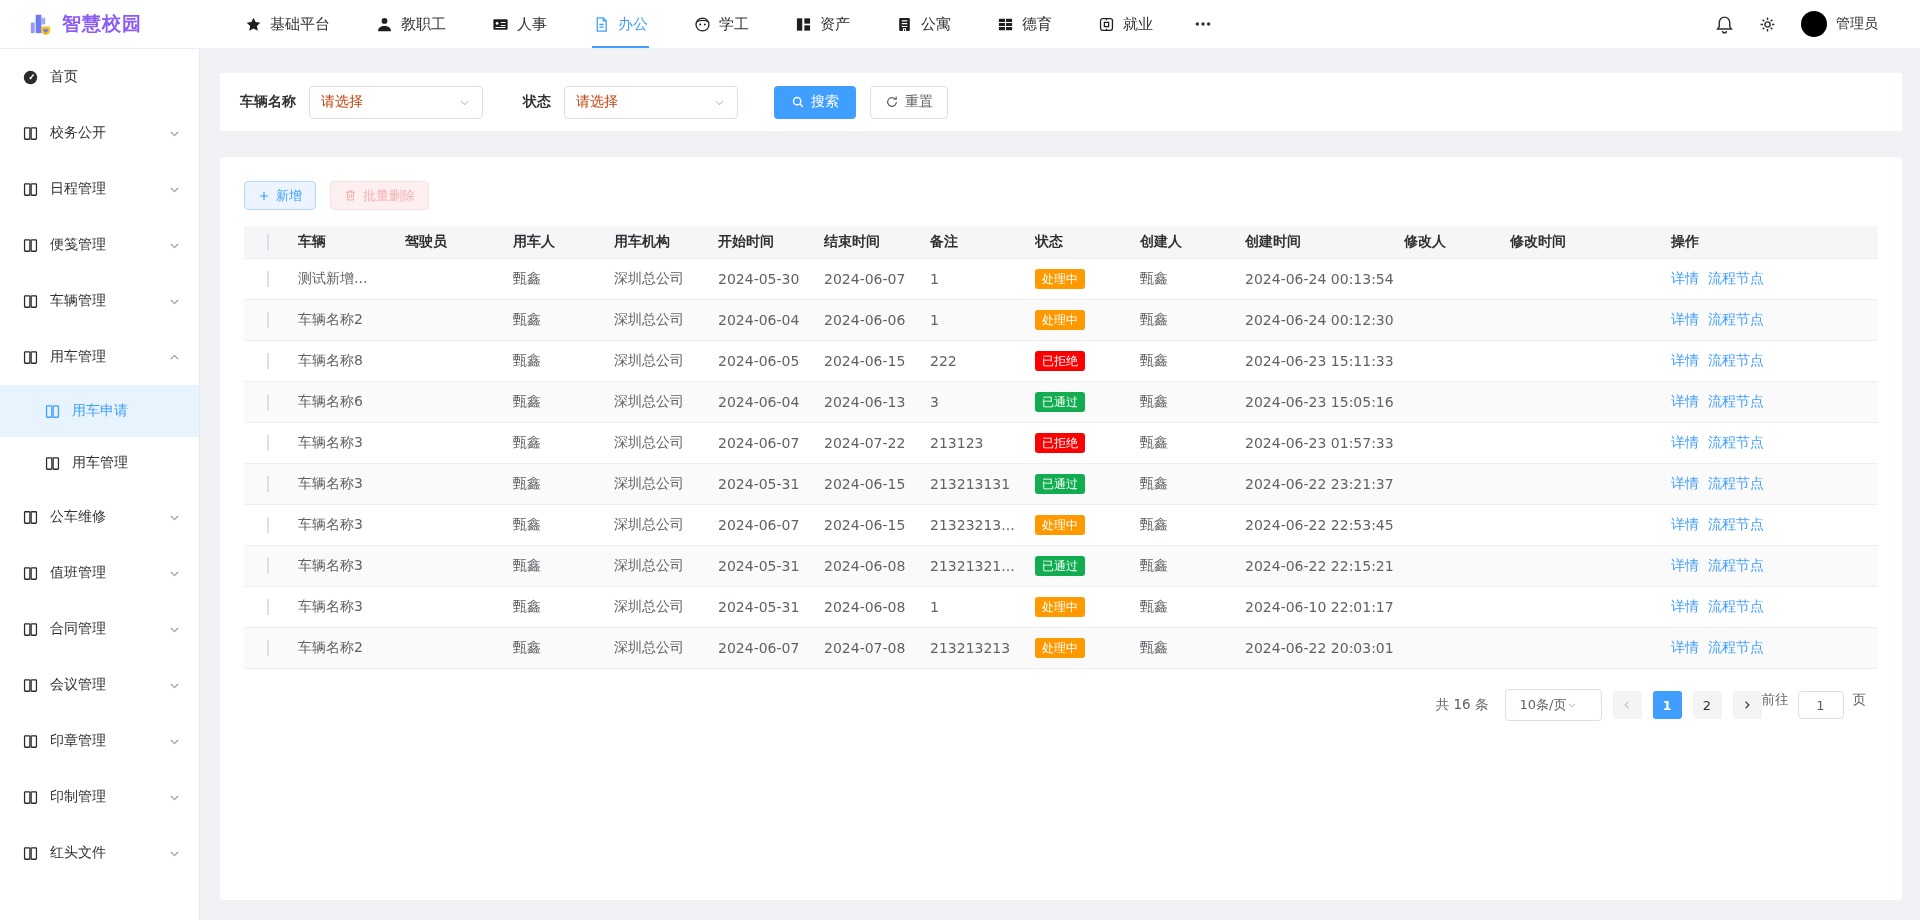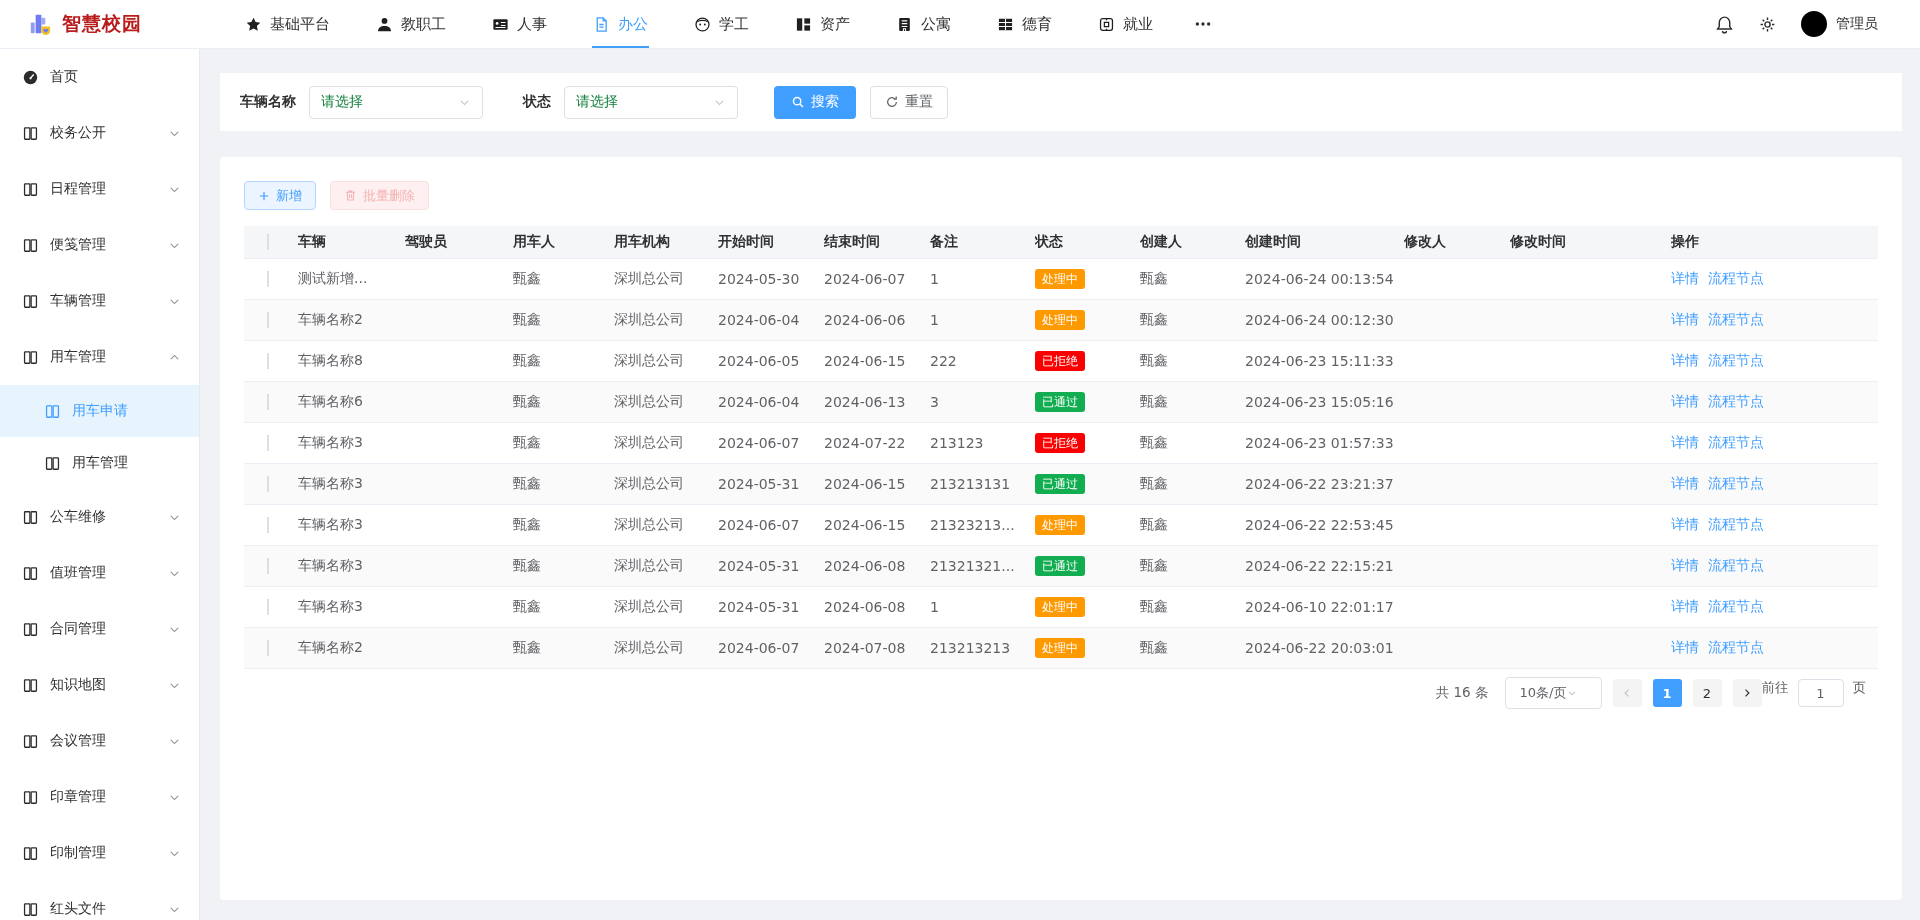--- a/index.html
+++ b/index.html
@@ -4,21 +4,21 @@
 <style>
   * { margin:0; padding:0; box-sizing:border-box; }
   html,body { width:1920px; height:920px; overflow:hidden; background:#f0f2f5;
     font-family:"DejaVu Sans","Liberation Sans",sans-serif; }
   svg { display:block; }
 
   
   .topbar { position:absolute; top:0; left:0; width:1920px; height:49px; background:#fff;
     border-bottom:1px solid #ebeef5; display:flex; align-items:center; z-index:20; }
   .logo { width:200px; display:flex; align-items:center; gap:9px; padding-left:26px; flex:none; }
-  .brand { font-size:19px; font-weight:bold; color:#b91c1c; letter-spacing:1px; }
+  .brand { font-size:19px; font-weight:bold; color:#8b5cf6; letter-spacing:1px; }
   .nav { display:flex; align-items:stretch; height:100%; margin-left:22px; }
   .nav-item { position:relative; display:flex; align-items:center; gap:8px; padding:0 23px;
     font-size:15px; color:#303133; cursor:pointer; }
   .nav-item .nicon { color:#1f1f1f; }
   .nav-item.active { color:#409eff; }
   .nav-item.active .nicon { color:#409eff; }
   .nav-item.active::after { content:""; position:absolute; left:22px; right:22px; bottom:0;
     height:2px; background:#409eff; }
   .nav-more { display:flex; align-items:center; padding:0 18px; color:#303133; cursor:pointer; }
   .topbar-right { margin-left:auto; display:flex; align-items:center; gap:24px; padding-right:42px; }
@@ -46,21 +46,21 @@
   .main { position:absolute; left:200px; top:49px; width:1720px; height:871px;
     background:#f0f2f5; overflow:hidden; }
   .filter-card { margin:24px 18px 0 20px; height:58px; background:#fff; border-radius:0;
     display:flex; align-items:center; padding:0 20px; }
   .f-label { font-size:14px; font-weight:bold; color:#333; white-space:nowrap; }
   .f-label + .select { margin-left:13px; }
   .f-field + .f-field { margin-left:40px; }
   .f-field { display:flex; align-items:center; }
   .select { width:174px; height:33px; border:1px solid #dcdfe6; border-radius:4px; background:#fff;
     display:flex; align-items:center; justify-content:space-between; padding:0 11px; cursor:pointer; }
-  .select .ph { font-size:14px; color:#15803d; }
+  .select .ph { font-size:14px; color:#c2410c; }
   .select .sarrow { color:#c0c4cc; }
   .btn { display:flex; align-items:center; gap:6px; border-radius:4px; font-size:14px;
     cursor:pointer; border:1px solid transparent; white-space:nowrap;justify-content:flex-end; }
   .btn-search { margin-left:36px; height:33px; padding:0 16px; background:#409eff; color:#fff; }
   .btn-reset { margin-left:14px; height:33px; padding:0 14px; background:#fff;
     border-color:#dcdfe6; color:#606266; }
 
   .table-card { position:relative; margin:26px 18px 20px 20px; height:743px; background:#fff;
     border-radius:4px; padding:24px; }
   .toolbar { display:flex; gap:14px; }
@@ -77,21 +77,21 @@
   .trow { height:41px; border-bottom:1px solid #ebeef5; font-size:14px; color:#606266; background:#fff; }
   .trow.stripe { background:#fafafa; }
   .cell-cb { padding-left:23px; }
   .cbx { width:14px; height:14px; border:1px solid #dcdfe6; border-radius:2px; background:#fff;
     cursor:pointer; }
   .badge { display:inline-block; padding:4px 7px; border-radius:3px; color:#fff; font-size:12px;
     line-height:1; }
   .acts { display:flex; gap:9px; }
   .link { color:#409eff; cursor:pointer; white-space:nowrap; }
 
-  .pager { position:absolute; right:36px; top:520px; display:flex; align-items:center;
+  .pager { position:absolute; right:36px; top:532px; display:flex; align-items:center;
     font-size:13px; color:#606266; }
   .pg-total { margin-right:16px; font-size:13.5px; }
   .pg-size { width:97px; height:32px; border:1px solid #dcdfe6; border-radius:4px; background:#fff;
     display:flex; align-items:center; justify-content:flex-start; padding:0 8px 0 14px; cursor:pointer; }
   .pg-size .sarrow { color:#c0c4cc; }
   .pg-btn { min-width:29px; height:28px; margin-left:11px; border-radius:3px; background:#f4f4f5;
     display:flex; align-items:center; justify-content:center; font-size:13px; color:#303133; cursor:pointer; }
   .pg-btn.num.active { background:#409eff; color:#fff; font-weight:bold; cursor:default; }
   .pg-btn.nav-prev { color:#c0c4cc; cursor:not-allowed; }
   .pg-jump { display:flex; align-items:flex-start; gap:9px; font-size:13.5px; }
@@ -373,34 +373,20 @@
         </svg>
       </span>
     </div>
     <div class="menu-item">
       <span class="mi-icon">
         <svg width="17" height="17" viewBox="0 0 16 16" fill="none" stroke="currentColor" stroke-width="1.2">
           <rect x="2.4" y="2.6" width="5" height="10.8" rx="0.6"></rect>
           <rect x="8.6" y="2.6" width="5" height="10.8" rx="0.6"></rect>
         </svg>
       </span>
-      <span class="mi-label">知识地图</span>
-      <span class="chev">
-        <svg width="13" height="13" viewBox="0 0 16 16" fill="none" stroke="currentColor" stroke-width="1.4">
-          <path d="M3.5 6l4.5 4.5L12.5 6"></path>
-        </svg>
-      </span>
-    </div>
-    <div class="menu-item">
-      <span class="mi-icon">
-        <svg width="17" height="17" viewBox="0 0 16 16" fill="none" stroke="currentColor" stroke-width="1.2">
-          <rect x="2.4" y="2.6" width="5" height="10.8" rx="0.6"></rect>
-          <rect x="8.6" y="2.6" width="5" height="10.8" rx="0.6"></rect>
-        </svg>
-      </span>
       <span class="mi-label">会议管理</span>
       <span class="chev">
         <svg width="13" height="13" viewBox="0 0 16 16" fill="none" stroke="currentColor" stroke-width="1.4">
           <path d="M3.5 6l4.5 4.5L12.5 6"></path>
         </svg>
       </span>
     </div>
     <div class="menu-item">
       <span class="mi-icon">
         <svg width="17" height="17" viewBox="0 0 16 16" fill="none" stroke="currentColor" stroke-width="1.2">

